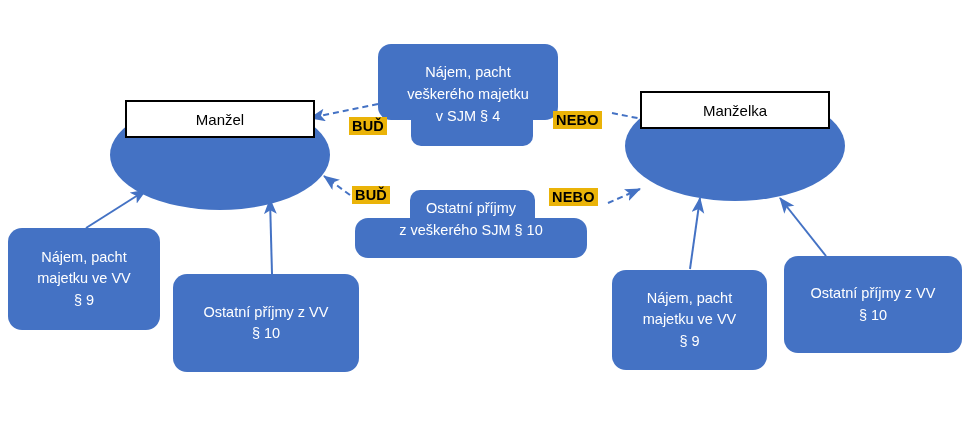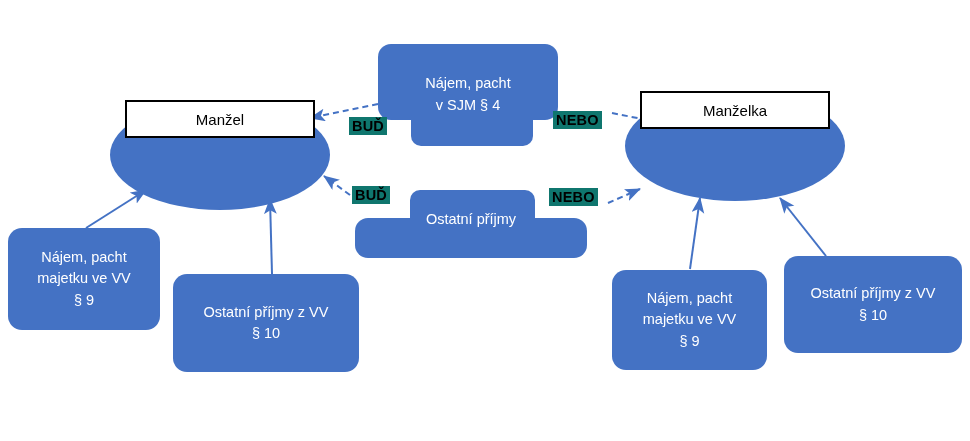--- a/index.html
+++ b/index.html
@@ -94,21 +94,21 @@
     display: flex;
     flex-direction: column;
     justify-content: center;
     align-items: center;
   }
   .composite .txt .ln { white-space: nowrap; display: block; }
 
   
   .conn-label {
     position: absolute;
-    background: #0f766e;
+    background: #eab308;
     color: #000000;
     font-size: 14.5px;
     font-weight: bold;
     letter-spacing: 0.2px;
     padding: 1px 3px;
     white-space: nowrap;
     z-index: 6;
   }
 </style>
 </head>
@@ -153,29 +153,31 @@
     <div class="spouse-plate">
       <span>Manželka</span>
     </div>
   </div>
 
   <div class="composite" style="left:378px; top:44px; width:180px; height:102px;">
     <div class="part" style="left:0px; top:0px; width:180px; height:76px;"></div>
     <div class="part" style="left:33px; top:62px; width:122px; height:40px; border-radius:0 0 10px 10px;"></div>
     <div class="txt" style="height:102px;">
       <span class="ln">Nájem, pacht</span>
+      <span class="ln">veškerého majetku</span>
       <span class="ln">v SJM          § 4</span>
     </div>
   </div>
 
   <div class="composite" style="left:355px; top:190px; width:232px; height:68px;">
     <div class="part" style="left:55px; top:0px; width:125px; height:38px; border-radius:10px 10px 0 0;"></div>
     <div class="part" style="left:0px; top:28px; width:232px; height:40px;"></div>
     <div class="txt" style="height:60px;">
       <span class="ln">Ostatní příjmy</span>
+      <span class="ln">z veškerého SJM     § 10</span>
     </div>
   </div>
 
   <div class="conn-label" style="left:349px; top:117px;">BUĎ</div>
   <div class="conn-label" style="left:553px; top:111px;">NEBO</div>
   <div class="conn-label" style="left:352px; top:186px;">BUĎ</div>
   <div class="conn-label" style="left:549px; top:188px;">NEBO</div>
 
   <div class="blue-box" style="left:8px; top:228px; width:152px; height:102px;">
     <span class="ln">Nájem, pacht</span>

